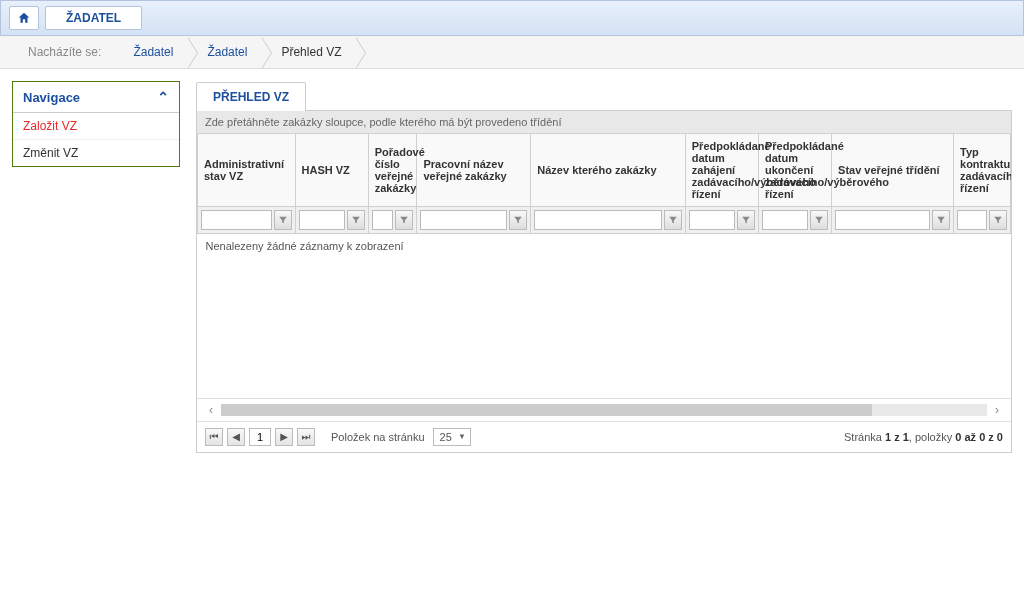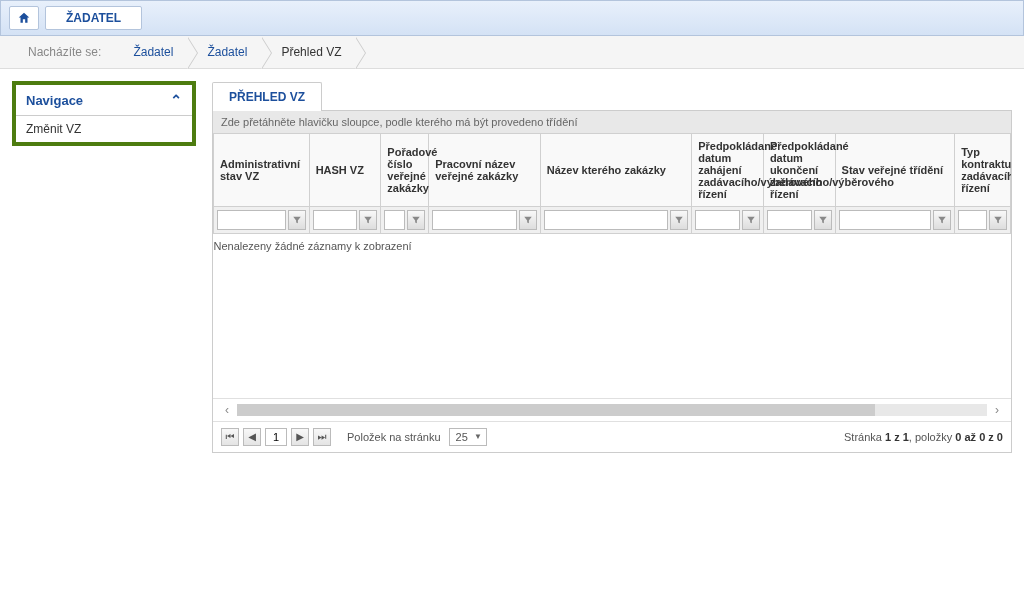--- a/index.html
+++ b/index.html
@@ -91,22 +91,22 @@
     .breadcrumb-item.current {
       color: #333;
     }
     .main-layout {
       display: flex;
       padding: 12px;
       gap: 16px;
       align-items: flex-start;
     }
     .sidebar {
-      width: 184px;
-      border: 4px solid #4d7c0f;
+      width: 168px;
+      border: 1px solid #4d7c0f;
       flex-shrink: 0;
     }
     .sidebar-header {
       background: #fff;
       padding: 7px 10px;
       color: #1c4f9c;
       font-weight: bold;
       font-size: 13px;
       display: flex;
       justify-content: space-between;
@@ -198,21 +198,21 @@
       background: linear-gradient(to bottom, #f8f8f8, #ddd);
       border: 1px solid #bbb;
       display: flex;
       align-items: center;
       justify-content: center;
       cursor: pointer;
       flex-shrink: 0;
     }
     .empty-row td {
       border: none;
-      padding: 6px 0;
+      padding: 6px 8px;
       color: #555;
       font-size: 11px;
       height: 164px;
       vertical-align: top;
     }
     .scroll-bar {
       display: flex;
       align-items: center;
       padding: 2px 8px;
       border-top: 1px solid #e0e0e0;
@@ -320,27 +320,28 @@
   <span class="breadcrumb-item">Žadatel</span>
   <span class="breadcrumb-item current">Přehled VZ</span>
 </div>
 
 <div class="main-layout">
   <div class="sidebar">
     <div class="sidebar-header">
       <span>Navigace</span>
       <span class="chevron-up">⌃</span>
     </div>
+    <div class="sidebar-section red">Založit VZ</div>
     <div class="sidebar-section">Změnit VZ</div>
   </div>
 
   <div class="content">
     <div class="tab">PŘEHLED VZ</div>
     <div class="grid-panel">
-      <div class="grid-group-hint">Zde přetáhněte hlavičku sloupce, podle kterého má být provedeno třídění</div>
+      <div class="grid-group-hint">Zde přetáhněte zakázky sloupce, podle kterého má být provedeno třídění</div>
       <div class="grid-table-wrap">
         <table class="grid-table">
           <colgroup>
             <col style="width:12%">
             <col style="width:9%">
             <col style="width:6%">
             <col style="width:14%">
             <col style="width:19%">
             <col style="width:9%">
             <col style="width:9%">

